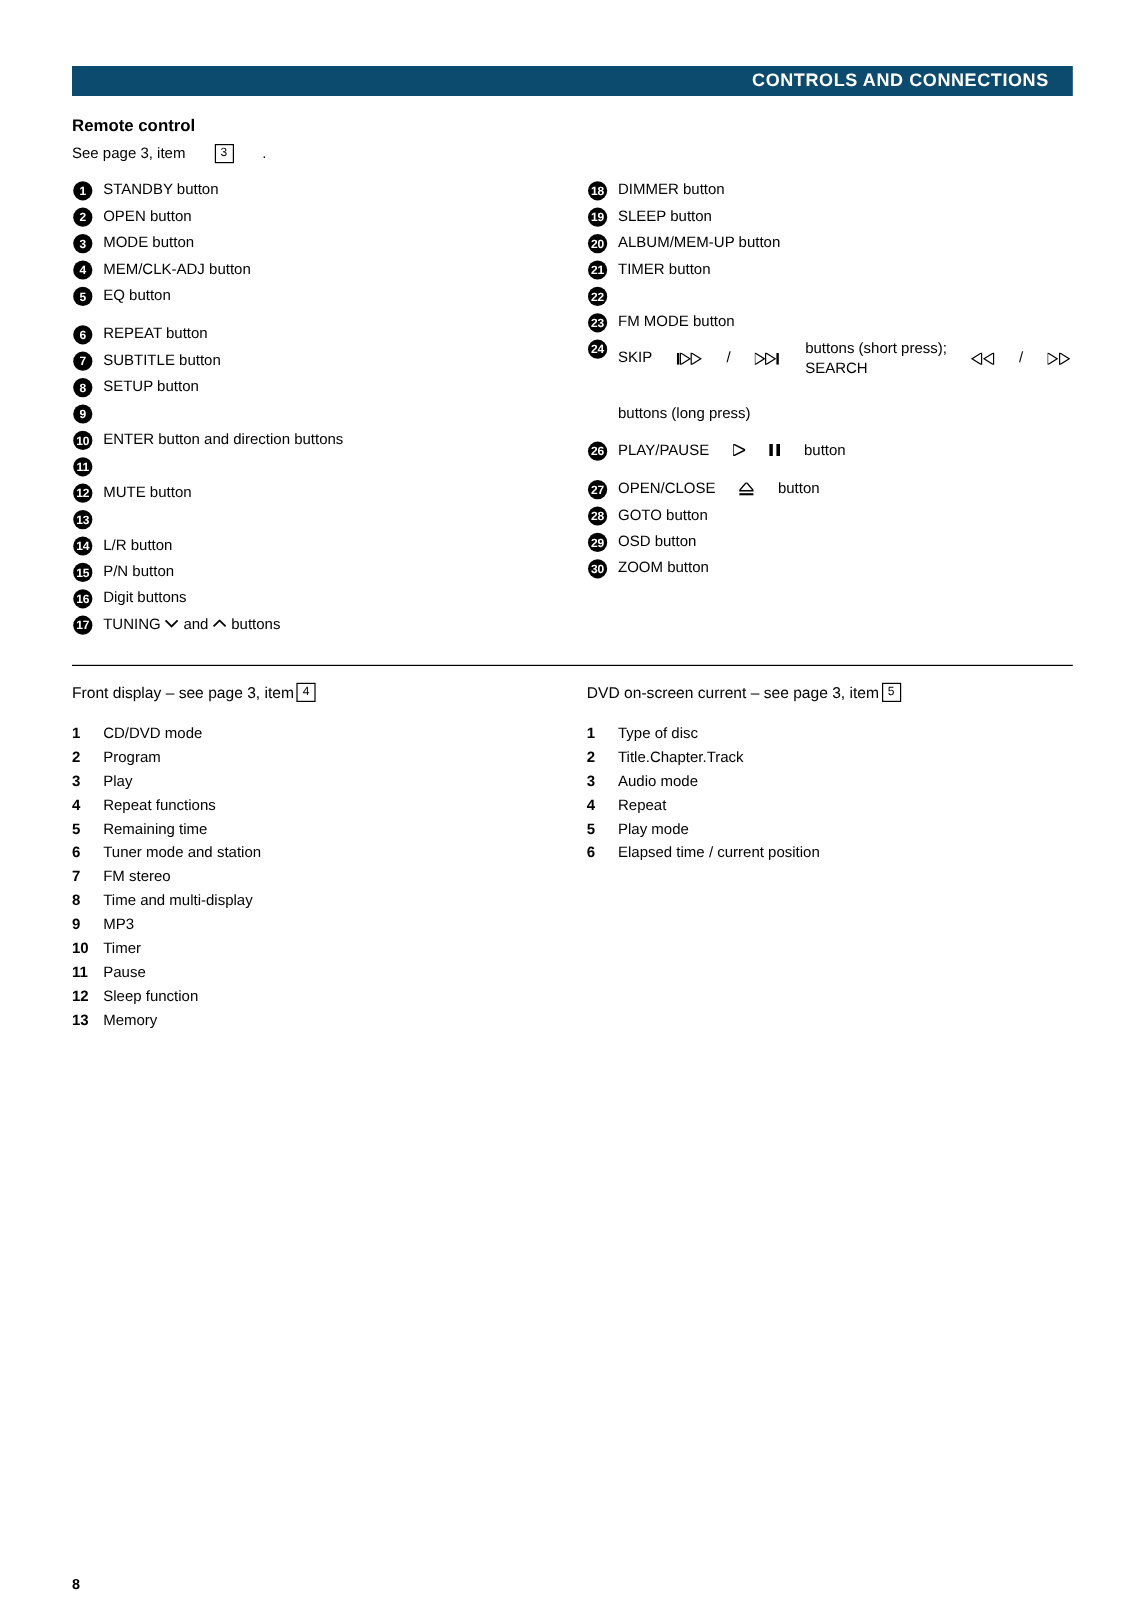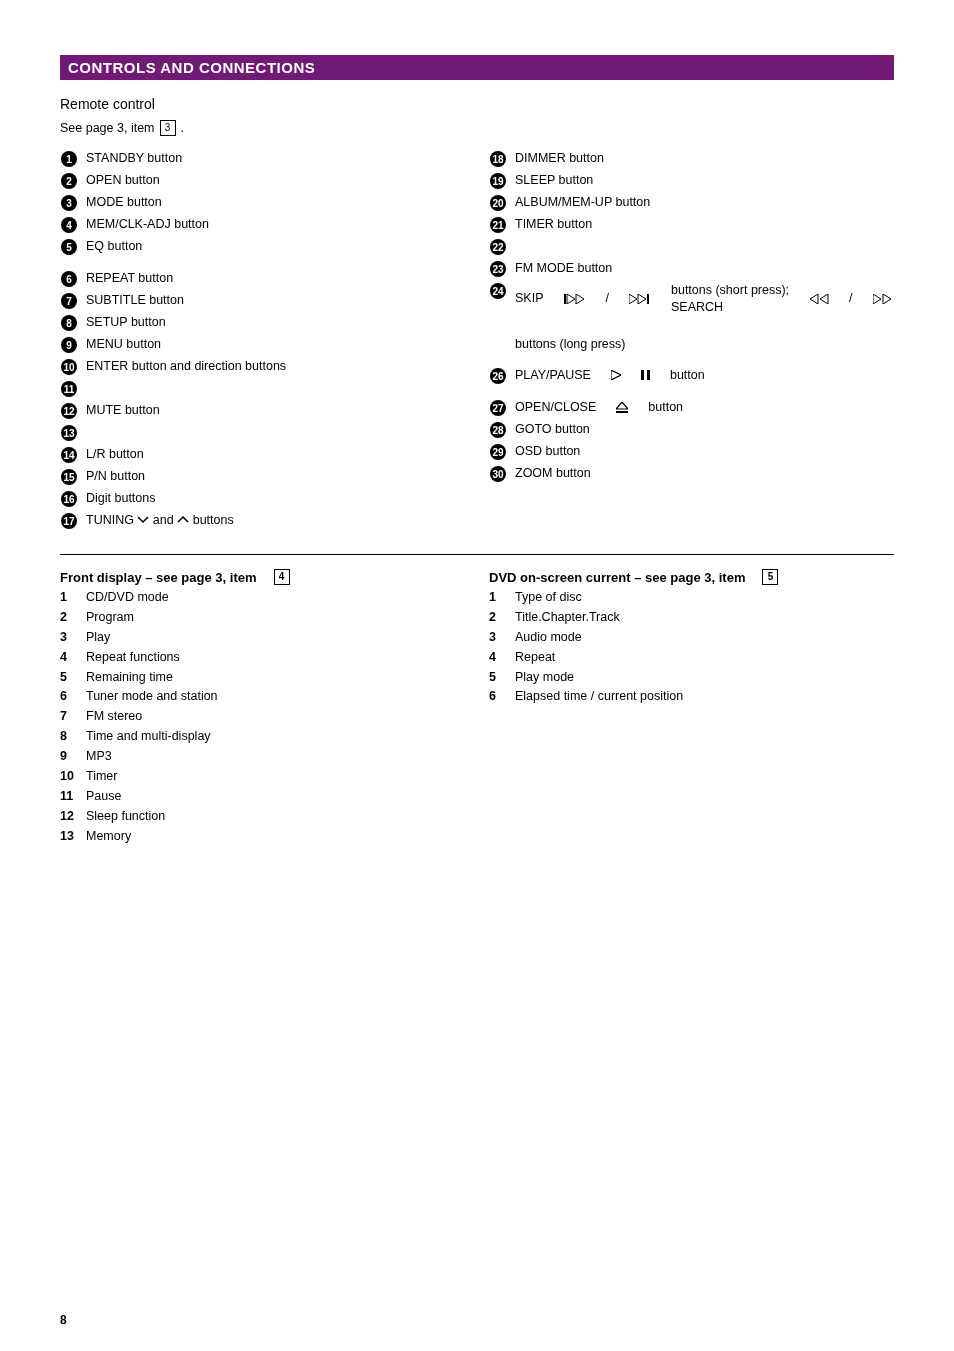--- a/index.html
+++ b/index.html
@@ -9,39 +9,40 @@
     font-family: Arial, Helvetica, sans-serif;
     font-size: 13px;
     background: #fff;
     color: #000;
     width: 954px;
   }
   .page {
     padding: 55px 60px 40px 60px;
   }
   .black-bar {
-    background: #701a75;
+    background: #0c4a6e;
     color: #fff;
-    padding: 4px 8px;
+    padding: 4px 20px;
     margin-bottom: 16px;
+    text-align: right;
   }
   .bar-title {
     font-size: 15px;
     font-weight: bold;
     letter-spacing: 0.5px;
   }
   .section-title {
     font-size: 14px;
-    font-weight: normal;
+    font-weight: bold;
     margin: 10px 0 8px 0;
   }
   .ref-row {
     display: flex;
     align-items: center;
-    gap: 5px;
+    gap: 24px;
     margin-bottom: 14px;
     font-size: 12.5px;
   }
   .figref {
     display: inline-flex;
     align-items: center;
     justify-content: center;
     width: 16px;
     height: 16px;
     border: 1px solid #000;
@@ -86,24 +87,24 @@
     margin: 20px 0 14px 0;
   }
   .display-section {
     display: flex;
     gap: 24px;
   }
   .disp-col { flex: 1; }
   .disp-heading {
     display: flex;
     align-items: center;
-    gap: 17px;
-    font-weight: bold;
+    gap: 2px;
+    font-weight: normal;
     font-size: 13px;
-    margin-bottom: 4px;
+    margin-bottom: 18px;
   }
   .disp-list {
     list-style: none;
     padding: 0;
     margin: 0;
     font-size: 12.5px;
   }
   .disp-list li {
     display: flex;
     gap: 8px;
@@ -223,21 +224,20 @@
             </span>
             <span class="txt">SETUP button</span>
           </li>
           <li class="item">
             <span class="bullet">
               <svg width="18" height="18" viewBox="0 0 18 18">
     <circle cx="9" cy="9" r="8" fill="#000"></circle>
     <text x="9" y="12.5" text-anchor="middle" font-size="10" font-family="Arial" fill="#fff" font-weight="bold">9</text>
   </svg>
             </span>
-            <span class="txt">MENU button</span>
           </li>
           <li class="item">
             <span class="bullet">
               <svg width="18" height="18" viewBox="0 0 18 18">
     <circle cx="9" cy="9" r="8" fill="#000"></circle>
     <text x="9" y="12.5" text-anchor="middle" font-size="10" font-family="Arial" fill="#fff" font-weight="bold">10</text>
   </svg>
             </span>
             <span class="txt">ENTER button and direction buttons</span>
           </li>

